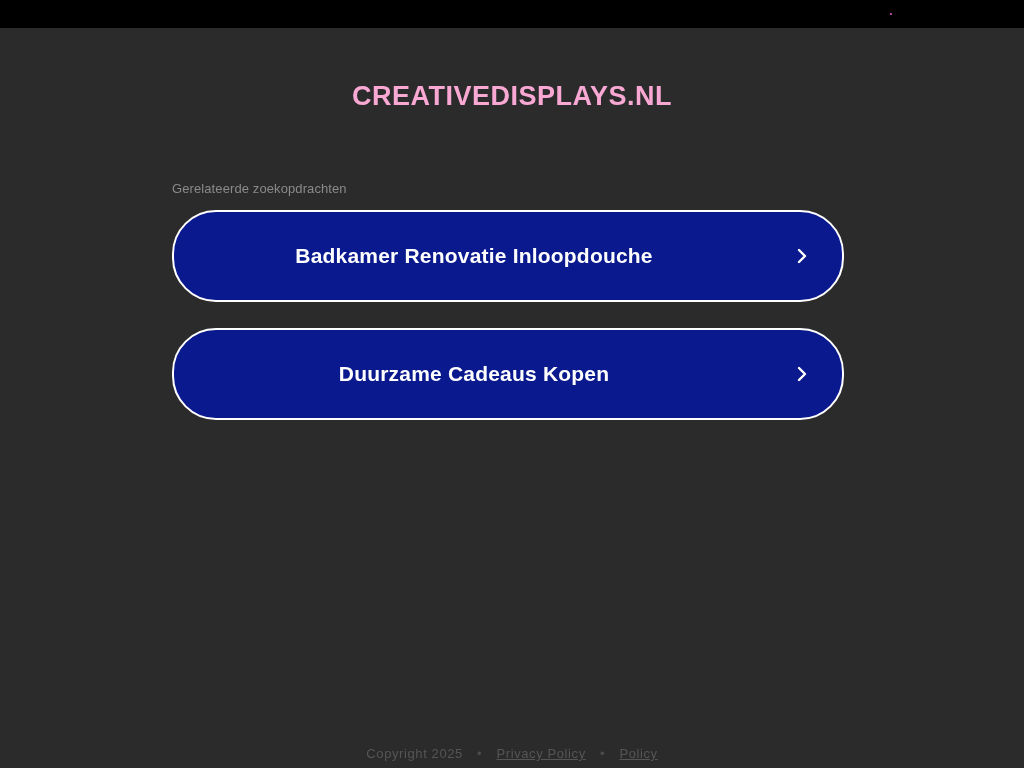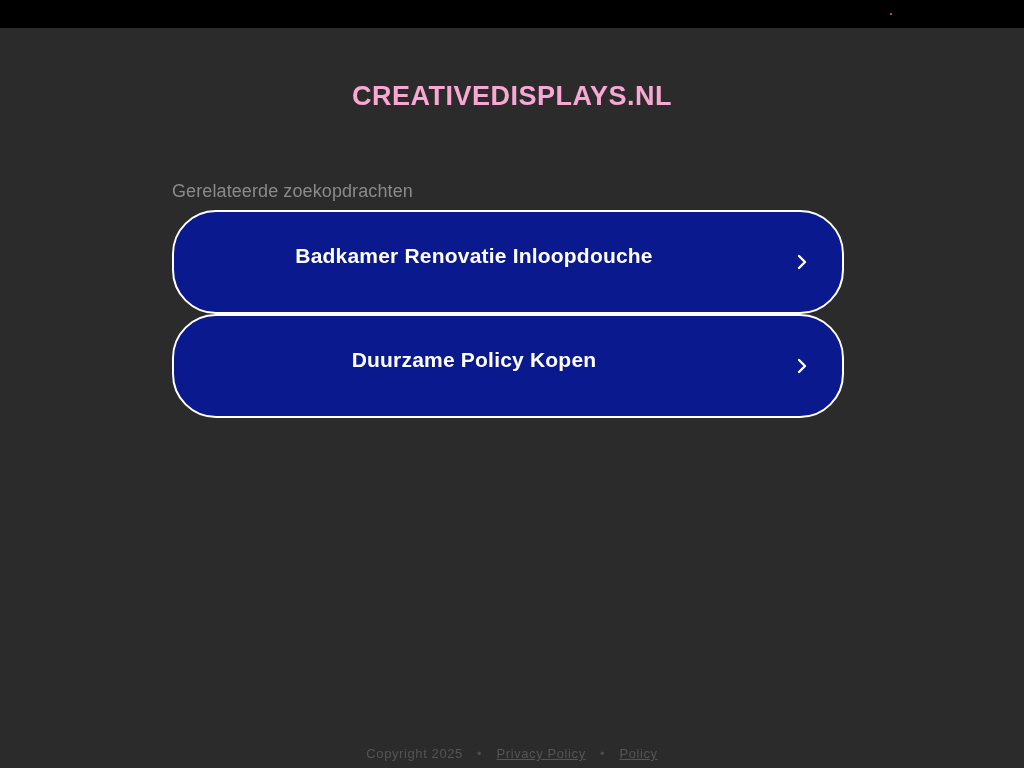--- a/index.html
+++ b/index.html
@@ -51,38 +51,39 @@
     font-size:27px;
     font-weight:bold;
     letter-spacing:0.5px;
     color:#f9a8d4;
   }
 
   .related-label {
     position:absolute;
     top:153px;
     left:172px;
-    font-size:18px;
+    font-size:13px;
     color:#8a8a8a;
     letter-spacing:0.1px;
   }
 
   
   .btn-list {
     position:absolute;
     top:182px;
     left:172px;
     width:680px;
   }
 
   .search-btn {
     position:relative;
     display:block;
     width:672px;
-    height:104px;
+    height:92px;
+    margin-bottom:26px;
     background:#0a1a8e;
     border:2px solid #ffffff;
     border-radius:44px 44px 44px 44px / 44px 44px 44px 44px;
     cursor:pointer;
     outline:none;
     -webkit-appearance:none;
   }
 
   
   .search-btn::after {
@@ -166,21 +167,21 @@
     <div class="search-btn">
       <span class="search-btn-label">Badkamer Renovatie Inloopdouche</span>
       <span class="chevron-icon">
         <svg width="20" height="20" viewBox="0 0 20 20" fill="none">
           <path d="M7 4 L13 10 L7 16" stroke="#ffffff" stroke-width="2.4" stroke-linecap="round" stroke-linejoin="round"></path>
         </svg>
       </span>
     </div>
 
     <div class="search-btn">
-      <span class="search-btn-label">Duurzame Policy Kopen</span>
+      <span class="search-btn-label">Duurzame Cadeaus Kopen</span>
       <span class="chevron-icon">
         <svg width="20" height="20" viewBox="0 0 20 20" fill="none">
           <path d="M7 4 L13 10 L7 16" stroke="#ffffff" stroke-width="2.4" stroke-linecap="round" stroke-linejoin="round"></path>
         </svg>
       </span>
     </div>
 
 
   </div>
 

